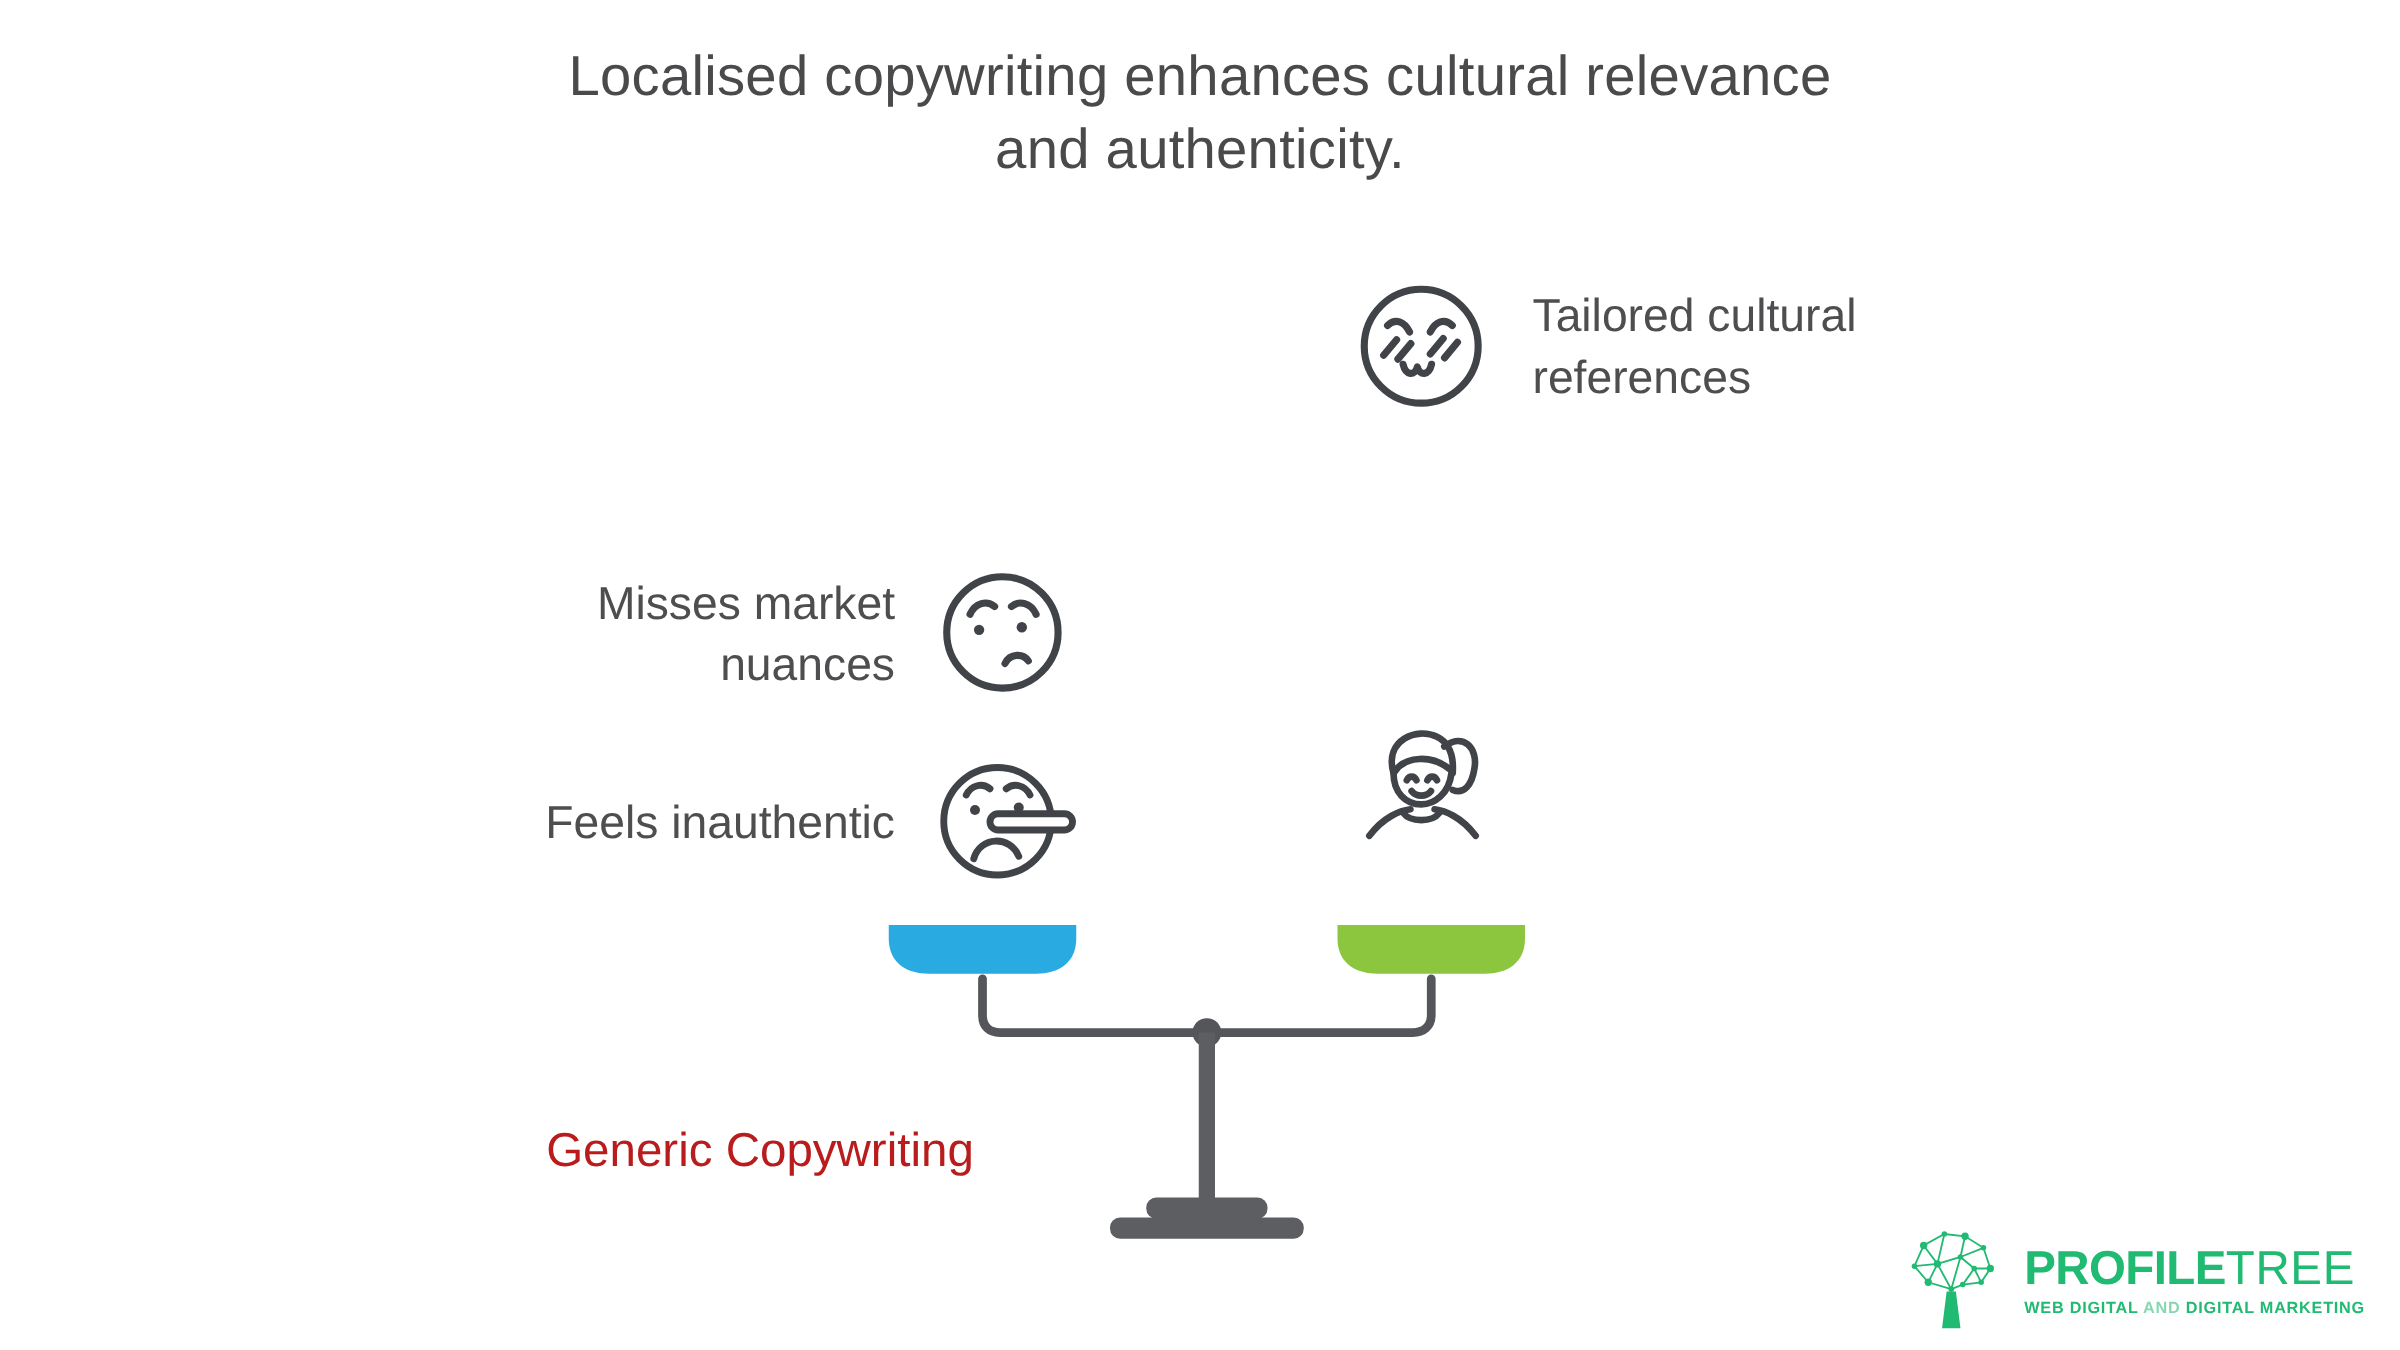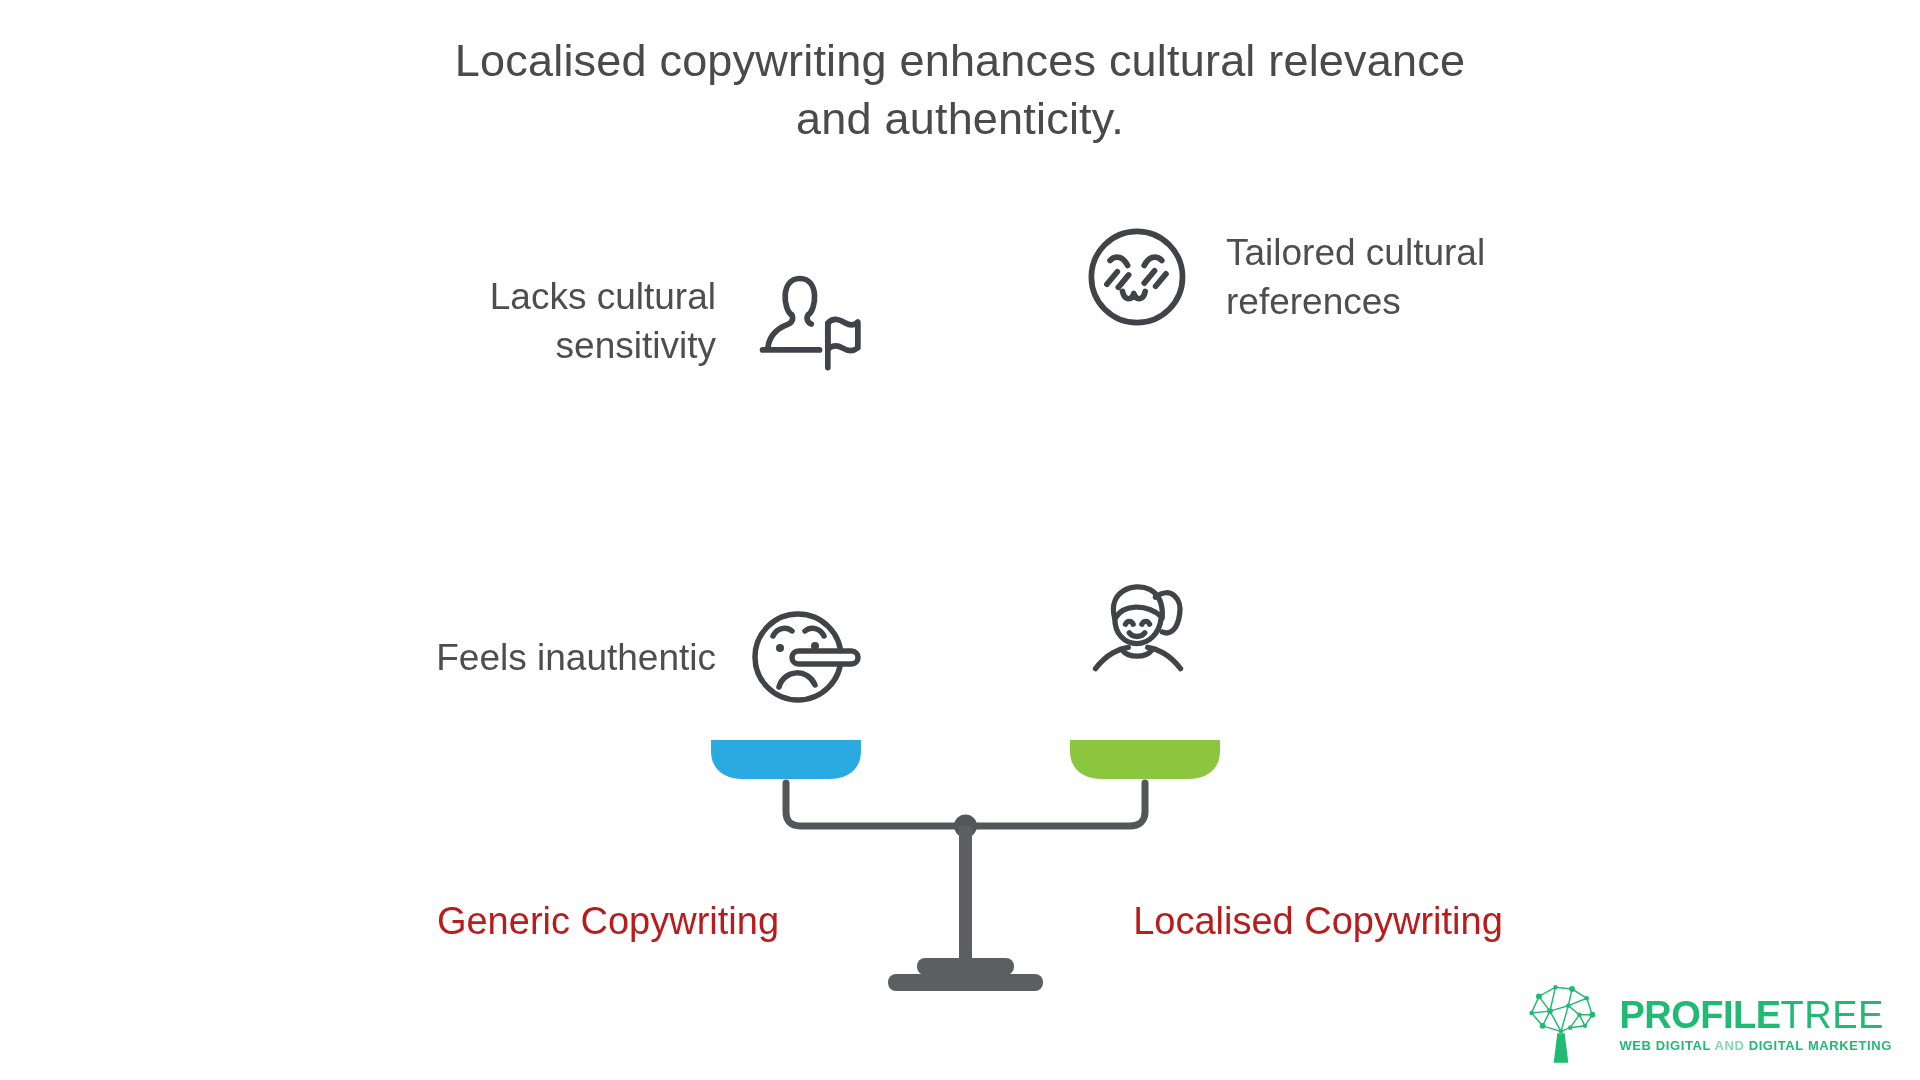--- a/index.html
+++ b/index.html
@@ -45,34 +45,35 @@
   .tagline .mid{font-weight:bold;opacity:0.55;}
 </style>
 </head>
 <body>
 
 <div class="stage">
 
   <div class="title">Localised copywriting enhances cultural relevance
 and authenticity.</div>
 
-  <div class="row left" style="top:262px;">
-    <div class="item-label">Lacks cultural
-sensitivity</div>
+
+  <div class="row left" style="top:448px;">
+    <div class="item-label">Misses market
+nuances</div>
     <div class="icon-box">
       <svg viewBox="0 0 112 112">
-        <path class="stroke" d="M44 49 C36 44 33 14 52 14 C71 14 68 44 60 49 C58 52 59 56 63 58"></path>
-        <path class="stroke" d="M44 49 C46 52 45 56 41 58 C30 62 22 70 21 82"></path>
-        <path class="stroke" d="M16 83 L71 83"></path>
-        <path class="stroke" d="M79 58 L79 100"></path>
-        <path class="stroke" d="M79 57 C85 51 91 54 96 57 C101 60 105 59 108 56 L108 81 C103 85 98 84 93 81 C88 78 84 78 79 82 Z"></path>
+        <circle class="stroke" cx="54" cy="54" r="43"></circle>
+        <path class="stroke" d="M29 40 C33 31 42 29 48 34"></path>
+        <path class="stroke" d="M61 34 C67 29 76 31 80 40"></path>
+        <circle class="dotfill" cx="36" cy="52" r="4"></circle>
+        <circle class="dotfill" cx="69" cy="50" r="4"></circle>
+        <path class="stroke" d="M56 78 C60 70 70 70 74 76"></path>
       </svg>
     </div>
   </div>
-
 
   <div class="row right" style="top:218px;">
     <div class="icon-box">
       <svg viewBox="0 0 112 112">
         <circle class="stroke" cx="55" cy="55" r="44"></circle>
         <path class="stroke" d="M29 39 C35 33 42 36 46 44"></path>
         <path class="stroke" d="M62 44 C66 36 73 33 79 39"></path>
         <path class="stroke" d="M26 62 L36 50"></path>
         <path class="stroke" d="M37 65 L47 53"></path>
         <path class="stroke" d="M62 61 L72 49"></path>
@@ -121,21 +122,20 @@
     <path d="M71 10 L221 10 L221 21 C221 40 207 49 189 49 L103 49 C85 49 71 40 71 21 Z" fill="#29ABE2"></path>
     <path d="M430 10 L580 10 L580 21 C580 40 566 49 548 49 L462 49 C444 49 430 40 430 21 Z" fill="#8CC63F"></path>
     <path d="M146 53 L146 82 C146 91 151 96 160 96 L490 96 C499 96 505 91 505 82 L505 53" fill="none" stroke="#55565a" stroke-width="7" stroke-linecap="round"></path>
     <circle cx="325.5" cy="96" r="11.5" fill="#55565a"></circle>
     <rect x="319" y="96" width="13" height="134" fill="#5d5e61"></rect>
     <rect x="277" y="228" width="97" height="17" rx="8" fill="#5d5e61"></rect>
     <rect x="248" y="244" width="155" height="17" rx="8" fill="#5d5e61"></rect>
   </svg>
 
   <div class="pan-label generic">Generic Copywriting</div>
-  <div class="pan-label localised">Localised Copywriting</div>
 
   <div class="logo">
     <svg class="logo-tree" viewBox="0 0 100 100">
       <g stroke="#21ba72" stroke-width="1.6" fill="none">
         <path d="M50 58 L30 52 L18 38 L26 20 L44 10 L62 12 L78 22 L84 40 L76 52 L60 54 L50 58"></path>
         <path d="M30 52 L38 36 L26 20 M38 36 L44 10 M38 36 L58 30 L62 12 M58 30 L78 22 M58 30 L70 40 L84 40 M70 40 L76 52 M70 40 L60 54 M38 36 L50 58 M58 30 L50 58 M18 38 L38 36 M62 12 L58 30"></path>
       </g>
       <g fill="#21ba72">
         <path d="M46 60 L42 92 L58 92 L54 60 Z"></path>
         <circle cx="50" cy="58" r="2.4"></circle>

